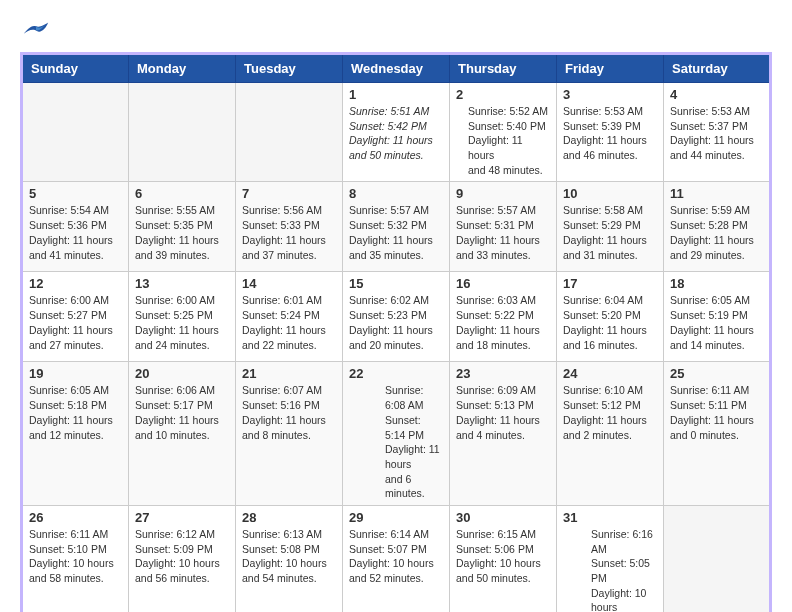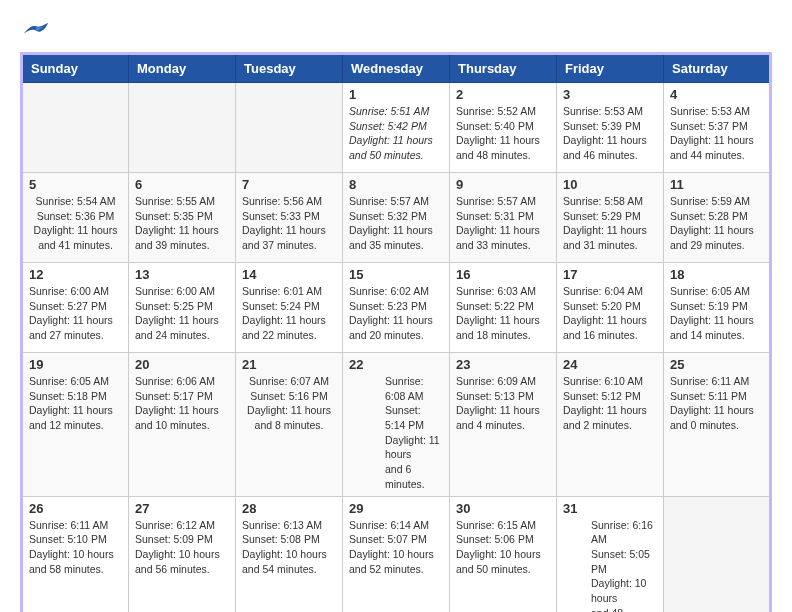--- a/index.html
+++ b/index.html
@@ -132,21 +132,21 @@
         <td class="empty-cell"></td>
         <td>
           <div class="day-number">1</div>
           <div class="day-info" style="white-space: pre-line; font-style: italic;">Sunrise: 5:51 AM
 Sunset: 5:42 PM
 Daylight: 11 hours
 and 50 minutes.</div>
         </td>
         <td>
           <div class="day-number">2</div>
-          <div class="day-info" style="white-space: pre-line;">Sunrise: 5:52 AM
+          <div class="day-info" style="white-space: pre-line; margin-left: 12px;">Sunrise: 5:52 AM
 Sunset: 5:40 PM
 Daylight: 11 hours
 and 48 minutes.</div>
         </td>
         <td>
           <div class="day-number">3</div>
           <div class="day-info" style="white-space: pre-line;">Sunrise: 5:53 AM
 Sunset: 5:39 PM
 Daylight: 11 hours
 and 46 minutes.</div>
@@ -155,21 +155,21 @@
           <div class="day-number">4</div>
           <div class="day-info" style="white-space: pre-line;">Sunrise: 5:53 AM
 Sunset: 5:37 PM
 Daylight: 11 hours
 and 44 minutes.</div>
         </td>
       </tr>
       <tr>
         <td>
           <div class="day-number">5</div>
-          <div class="day-info" style="white-space: pre-line; text-align: center;">Sunrise: 5:54 AM
+          <div class="day-info" style="white-space: pre-line;">Sunrise: 5:54 AM
 Sunset: 5:36 PM
 Daylight: 11 hours
 and 41 minutes.</div>
         </td>
         <td>
           <div class="day-number">6</div>
           <div class="day-info" style="white-space: pre-line;">Sunrise: 5:55 AM
 Sunset: 5:35 PM
 Daylight: 11 hours
 and 39 minutes.</div>
@@ -271,21 +271,21 @@
         </td>
         <td>
           <div class="day-number">20</div>
           <div class="day-info" style="white-space: pre-line;">Sunrise: 6:06 AM
 Sunset: 5:17 PM
 Daylight: 11 hours
 and 10 minutes.</div>
         </td>
         <td>
           <div class="day-number">21</div>
-          <div class="day-info" style="white-space: pre-line; text-align: center;">Sunrise: 6:07 AM
+          <div class="day-info" style="white-space: pre-line;">Sunrise: 6:07 AM
 Sunset: 5:16 PM
 Daylight: 11 hours
 and 8 minutes.</div>
         </td>
         <td>
           <div class="day-number">22</div>
           <div class="day-info" style="white-space: pre-line; margin-left: 36px;">Sunrise: 6:08 AM
 Sunset: 5:14 PM
 Daylight: 11 hours
 and 6 minutes.</div>

